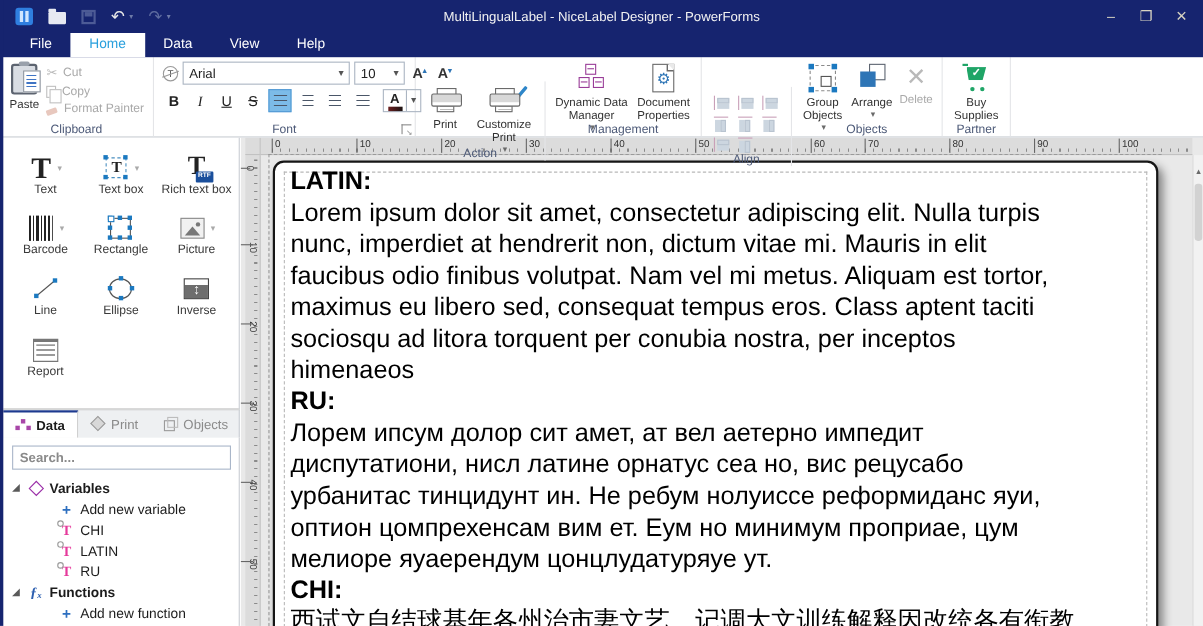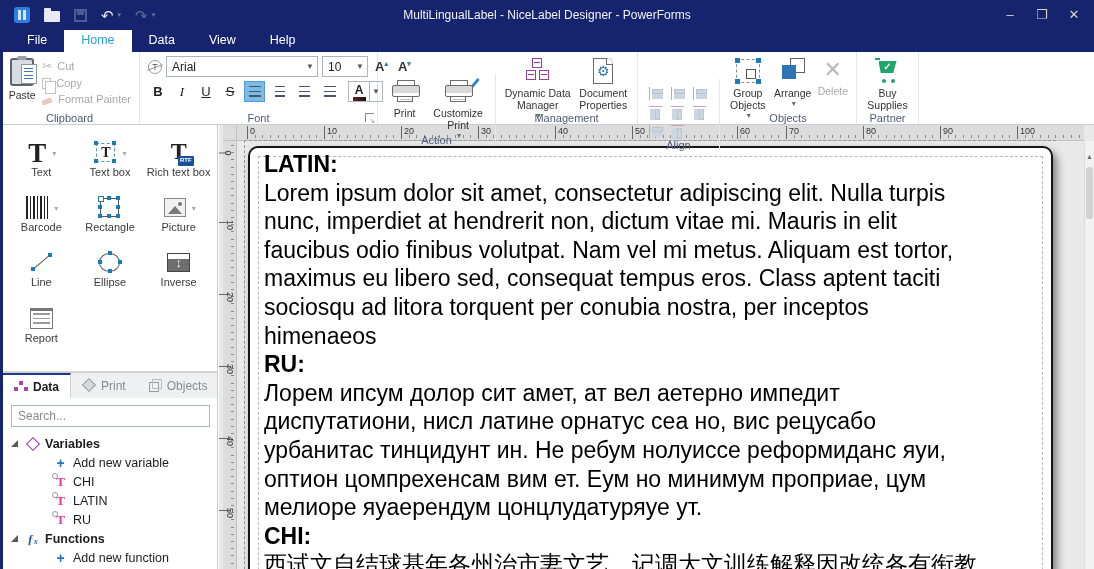--- a/index.html
+++ b/index.html
@@ -150,21 +150,21 @@
   .stab { display:flex; align-items:center; gap:6px; padding:0 11px; font-size:12px; color:#8a8a8a; }
   .stab.active { background:#fff; color:#1c1c1c; font-weight:bold; border-top:2px solid #1d3a8f; border-right:1px solid #d0d0d0; }
   .ic-datacubes { width:13px; height:12px; position:relative; }
   .ic-datacubes::before { content:""; position:absolute; left:5px; top:0; width:4px; height:4px; background:#a846a8; box-shadow:-5px 6px 0 #a846a8, 5px 6px 0 #a846a8; }
   .ic-layers { width:13px; height:13px; position:relative; }
   .ic-layers::before { content:""; position:absolute; left:2px; top:1px; width:8px; height:8px; border:1px solid #9a9a9a; transform:rotate(45deg); background:#d8d8d8; }
   .ic-objcube { width:13px; height:13px; position:relative; }
   .ic-objcube::before { content:""; position:absolute; left:1px; top:3px; width:8px; height:8px; border:1px solid #9a9a9a; }
   .ic-objcube::after { content:""; position:absolute; left:4px; top:0; width:8px; height:8px; border:1px solid #bcbcbc; }
   .sidepanel { position:absolute; left:3px; top:398px; width:215px; bottom:0; background:#fff; border-right:1px solid #c9cdd3; }
-  .searchbox { display:block; margin:7px 8px 4px; width:199px; height:22px; border:1px solid #a9b6c9; font-size:12px; padding:0 6px; color:#555; font-family:"Liberation Sans", sans-serif; }
+  .searchbox { display:block; margin:7px 8px 4px; width:199px; height:22px; border:1px solid #a9b6c9; font-size:12px; padding:0 6px; color:#555; font-family:"Liberation Sans", sans-serif;font-weight:bold; }
   .searchbox::placeholder { color:#8a8a8a; }
   .tree { padding-top:3px; font-size:12.5px; color:#1c1c1c; }
   .trow { display:flex; align-items:center; height:19px; }
   .trow.lv0 { padding-left:8px; font-weight:bold; }
   .trow.lv1 { padding-left:36px; }
   .exp { width:0; height:0; border-bottom:7px solid #5a5a5a; border-left:7px solid transparent; margin-right:6px; }
   .exp-sp { width:13px; }
   .ti { width:17px; display:inline-flex; align-items:center; justify-content:center; position:relative; margin-right:4px; flex:0 0 17px; }
   .ti-variables::before { content:""; width:8px; height:8px; border:1.5px solid #9b30a8; transform:rotate(45deg); display:block; }
   .ti-add { color:#2d6fc0; font-weight:bold; font-size:14px; }

